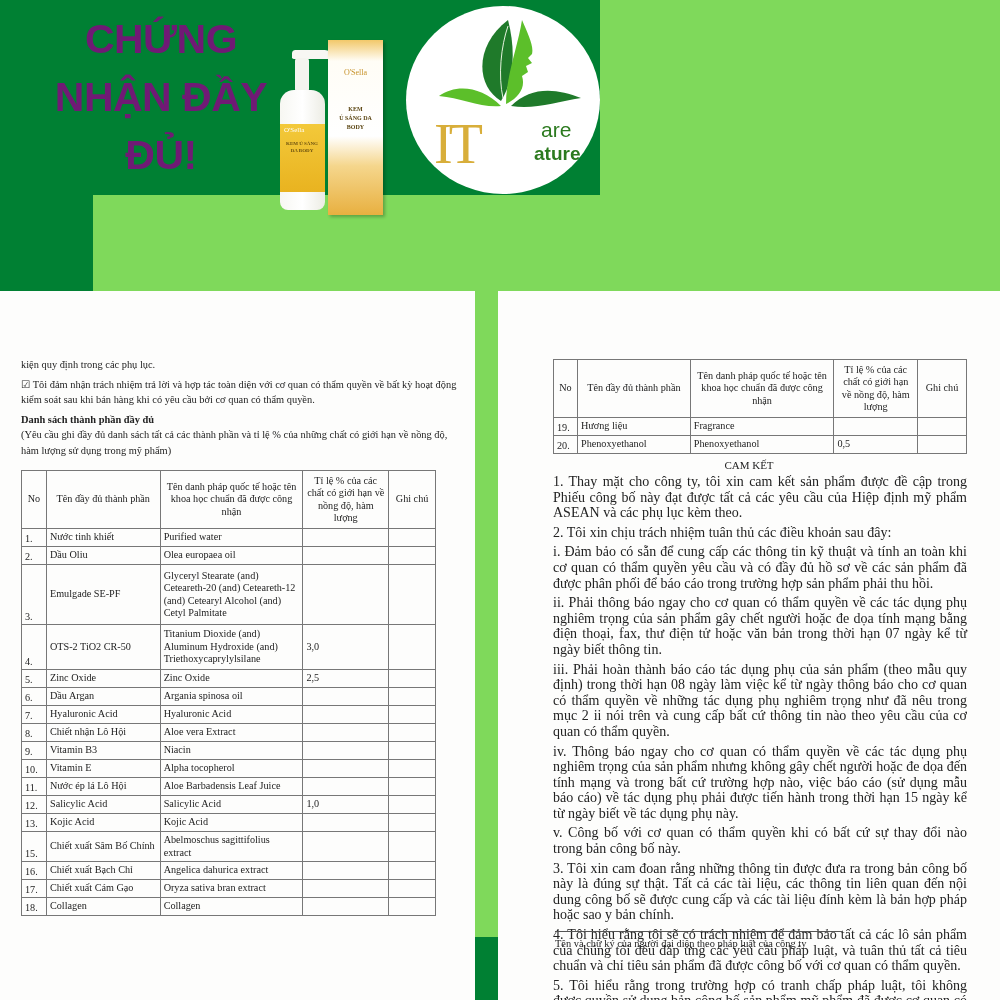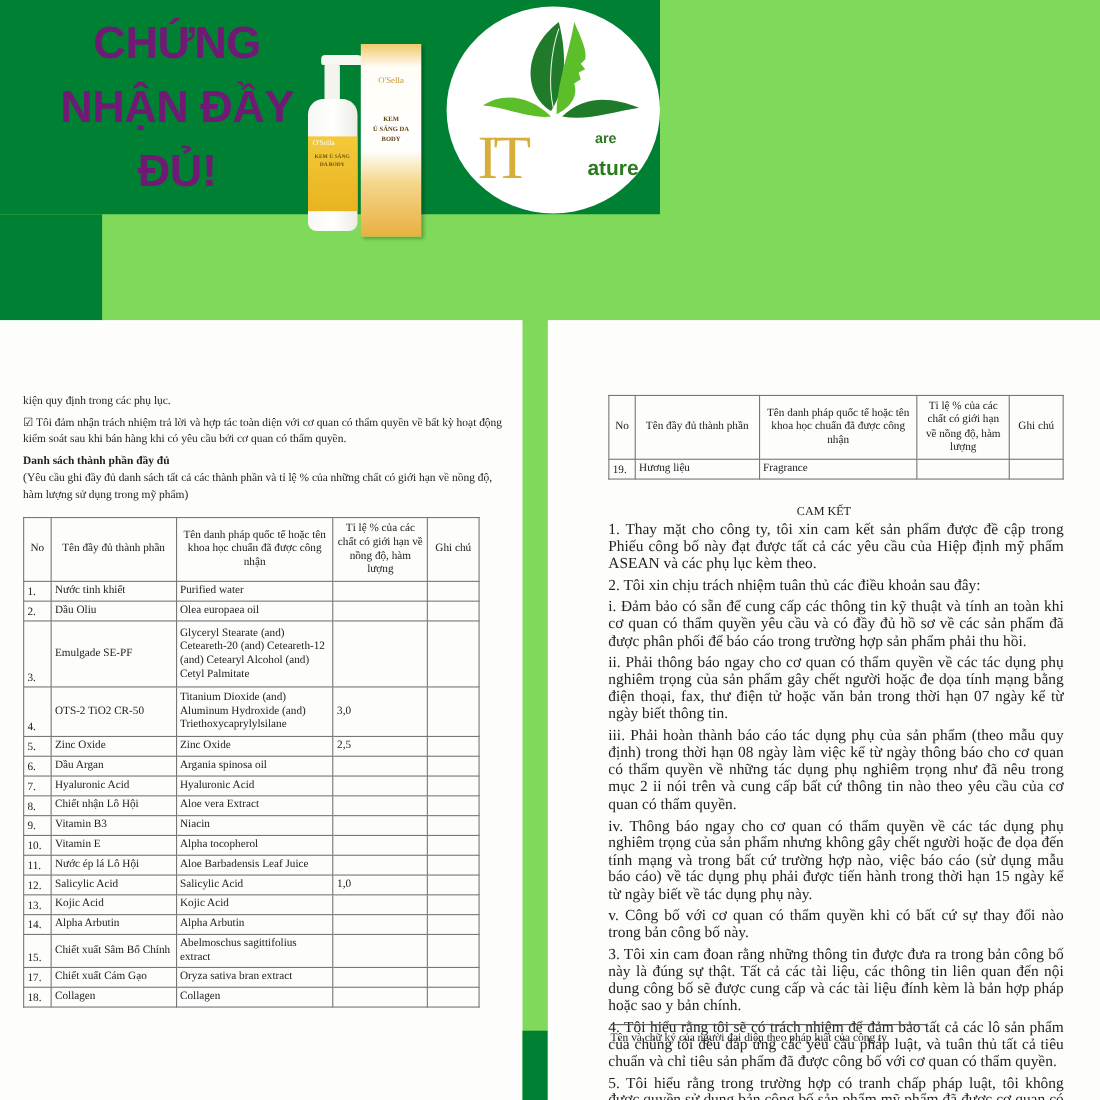--- a/index.html
+++ b/index.html
@@ -27,21 +27,21 @@
   .pump-neck { position: absolute; left: 25px; top: 28px; width: 14px; height: 34px; background: #f4f4ef; border-radius: 3px; }
   .pump-head { position: absolute; left: 22px; top: 20px; width: 40px; height: 9px; background: #f7f7f3; border-radius: 4px 8px 2px 2px; }
   .box { position: absolute; left: 58px; top: 10px; width: 55px; height: 175px;
     background: linear-gradient(180deg,#f2c86a 0%,#fffdf6 12%,#ffffff 55%,#f5d68c 72%,#e8b040 100%); box-shadow: 2px 2px 3px rgba(0,0,0,0.25); }
   .box-brand { position: absolute; left: 0; top: 28px; width: 55px; text-align: center; font-size: 8px; color: #c7922a; }
   .box-name { position: absolute; left: 0; top: 65px; width: 55px; text-align: center; font-size: 6px; line-height: 9px; color: #5a4410; font-weight: bold; }
 
   
   .logo { position: absolute; left: 406px; top: 6px; width: 194px; height: 188px; border-radius: 50%; background: #fff; }
   .logo svg { position: absolute; left: 0; top: 0; }
-  .logo-care { position: absolute; left: 135px; top: 112px; font-family: "Liberation Sans", sans-serif; font-weight: bold; font-size: 13px; color: #2c7a1f; }
+  .logo-care { position: absolute; left: 135px; top: 112px; font-family: "Liberation Sans", sans-serif; font-weight: normal; font-size: 21px; color: #2c7a1f; }
   .logo-nature { position: absolute; left: 128px; top: 137px; font-family: "Liberation Sans", sans-serif; font-weight: bold; font-size: 19px; color: #2c7a1f; }
   .logo-it { position: absolute; left: 28px; top: 108px; font-family: "Liberation Serif", serif; font-size: 56px; color: #d8ae3a; letter-spacing: -4px; line-height: 60px; }
 
   
   .page { position: absolute; background: #fdfdfc; }
   .page-left { left: 0; top: 291px; width: 475px; height: 709px; }
   .page-right { left: 498px; top: 291px; width: 502px; height: 709px; }
   .gap-dark { position: absolute; left: 475px; top: 937px; width: 23px; height: 63px; background: #008033; }
 
   .doc-text { position: absolute; font-size: 10.4px; line-height: 15.5px; color: #222; }
@@ -218,31 +218,31 @@
         <td>1,0</td>
         <td></td>
       </tr>
       <tr style="height: 18px;">
         <td class="no">13.</td>
         <td>Kojic Acid</td>
         <td>Kojic Acid</td>
         <td></td>
         <td></td>
       </tr>
-      <tr style="height: 18px;">
-        <td class="no">14.</td>
-        <td>Alpha Arbutin</td>
-        <td>Alpha Arbutin</td>
-        <td></td>
-        <td></td>
-      </tr>
       <tr style="height: 30px;">
         <td class="no">15.</td>
         <td>Chiết xuất Sâm Bố Chính</td>
         <td>Abelmoschus sagittifolius extract</td>
+        <td></td>
+        <td></td>
+      </tr>
+      <tr style="height: 18px;">
+        <td class="no">16.</td>
+        <td>Chiết xuất Bạch Chỉ</td>
+        <td>Angelica dahurica extract</td>
         <td></td>
         <td></td>
       </tr>
       <tr style="height: 18px;">
         <td class="no">17.</td>
         <td>Chiết xuất Cám Gạo</td>
         <td>Oryza sativa bran extract</td>
         <td></td>
         <td></td>
       </tr>
@@ -276,20 +276,27 @@
     </tr>
   </thead>
   <tbody id="tbody-right">
       <tr style="height: 18px;">
         <td class="no">19.</td>
         <td>Hương liệu</td>
         <td>Fragrance</td>
         <td></td>
         <td></td>
       </tr>
+      <tr style="height: 18px;">
+        <td class="no">20.</td>
+        <td>Phenoxyethanol</td>
+        <td>Phenoxyethanol</td>
+        <td>0,5</td>
+        <td></td>
+      </tr>
     </tbody>
 </table>
 
 <div class="cam-title" style="top:459px;">CAM KẾT</div>
 
 <div class="doc-text" style="left:553px; top:474px; width:414px; text-align:justify; font-size:14px; line-height:15.6px;">
   <p>1. Thay mặt cho công ty, tôi xin cam kết sản phẩm được đề cập trong Phiếu công bố này đạt được tất cả các yêu cầu của Hiệp định mỹ phẩm ASEAN và các phụ lục kèm theo.</p>
   <p>2. Tôi xin chịu trách nhiệm tuân thủ các điều khoản sau đây:</p>
   <p>i. Đảm bảo có sẵn để cung cấp các thông tin kỹ thuật và tính an toàn khi cơ quan có thẩm quyền yêu cầu và có đầy đủ hồ sơ về các sản phẩm đã được phân phối để báo cáo trong trường hợp sản phẩm phải thu hồi.</p>
   <p>ii. Phải thông báo ngay cho cơ quan có thẩm quyền về các tác dụng phụ nghiêm trọng của sản phẩm gây chết người hoặc đe dọa tính mạng bằng điện thoại, fax, thư điện tử hoặc văn bản trong thời hạn 07 ngày kể từ ngày biết thông tin.</p>

